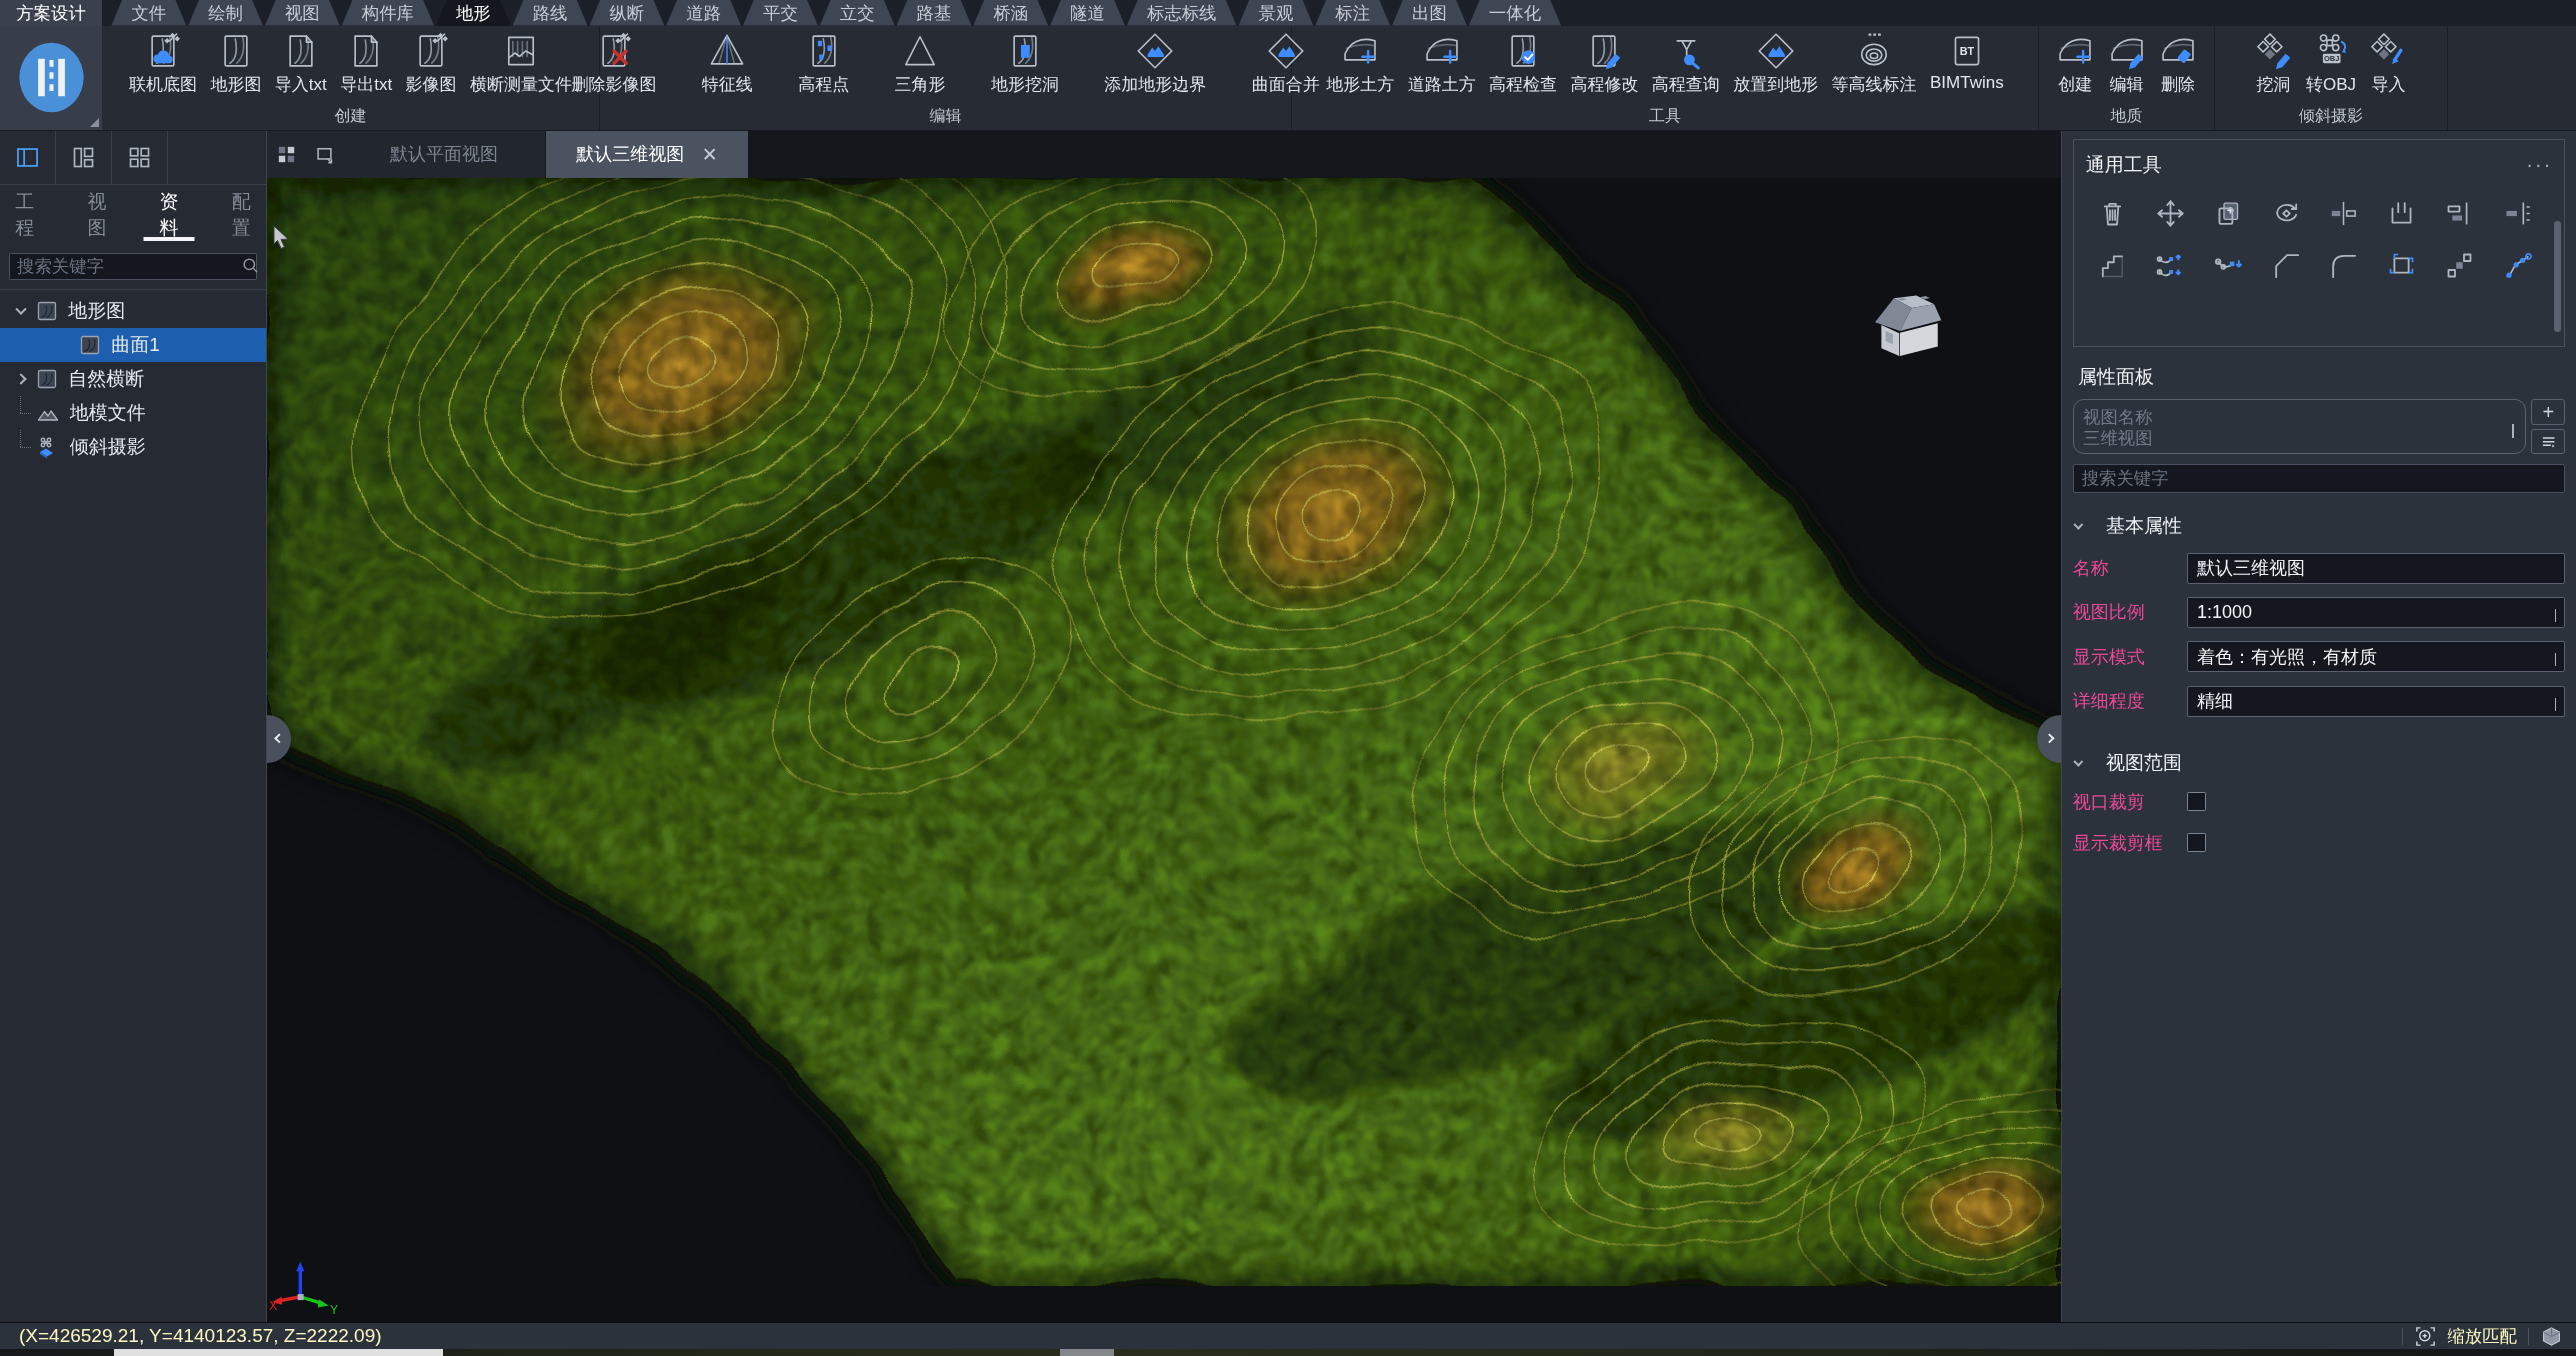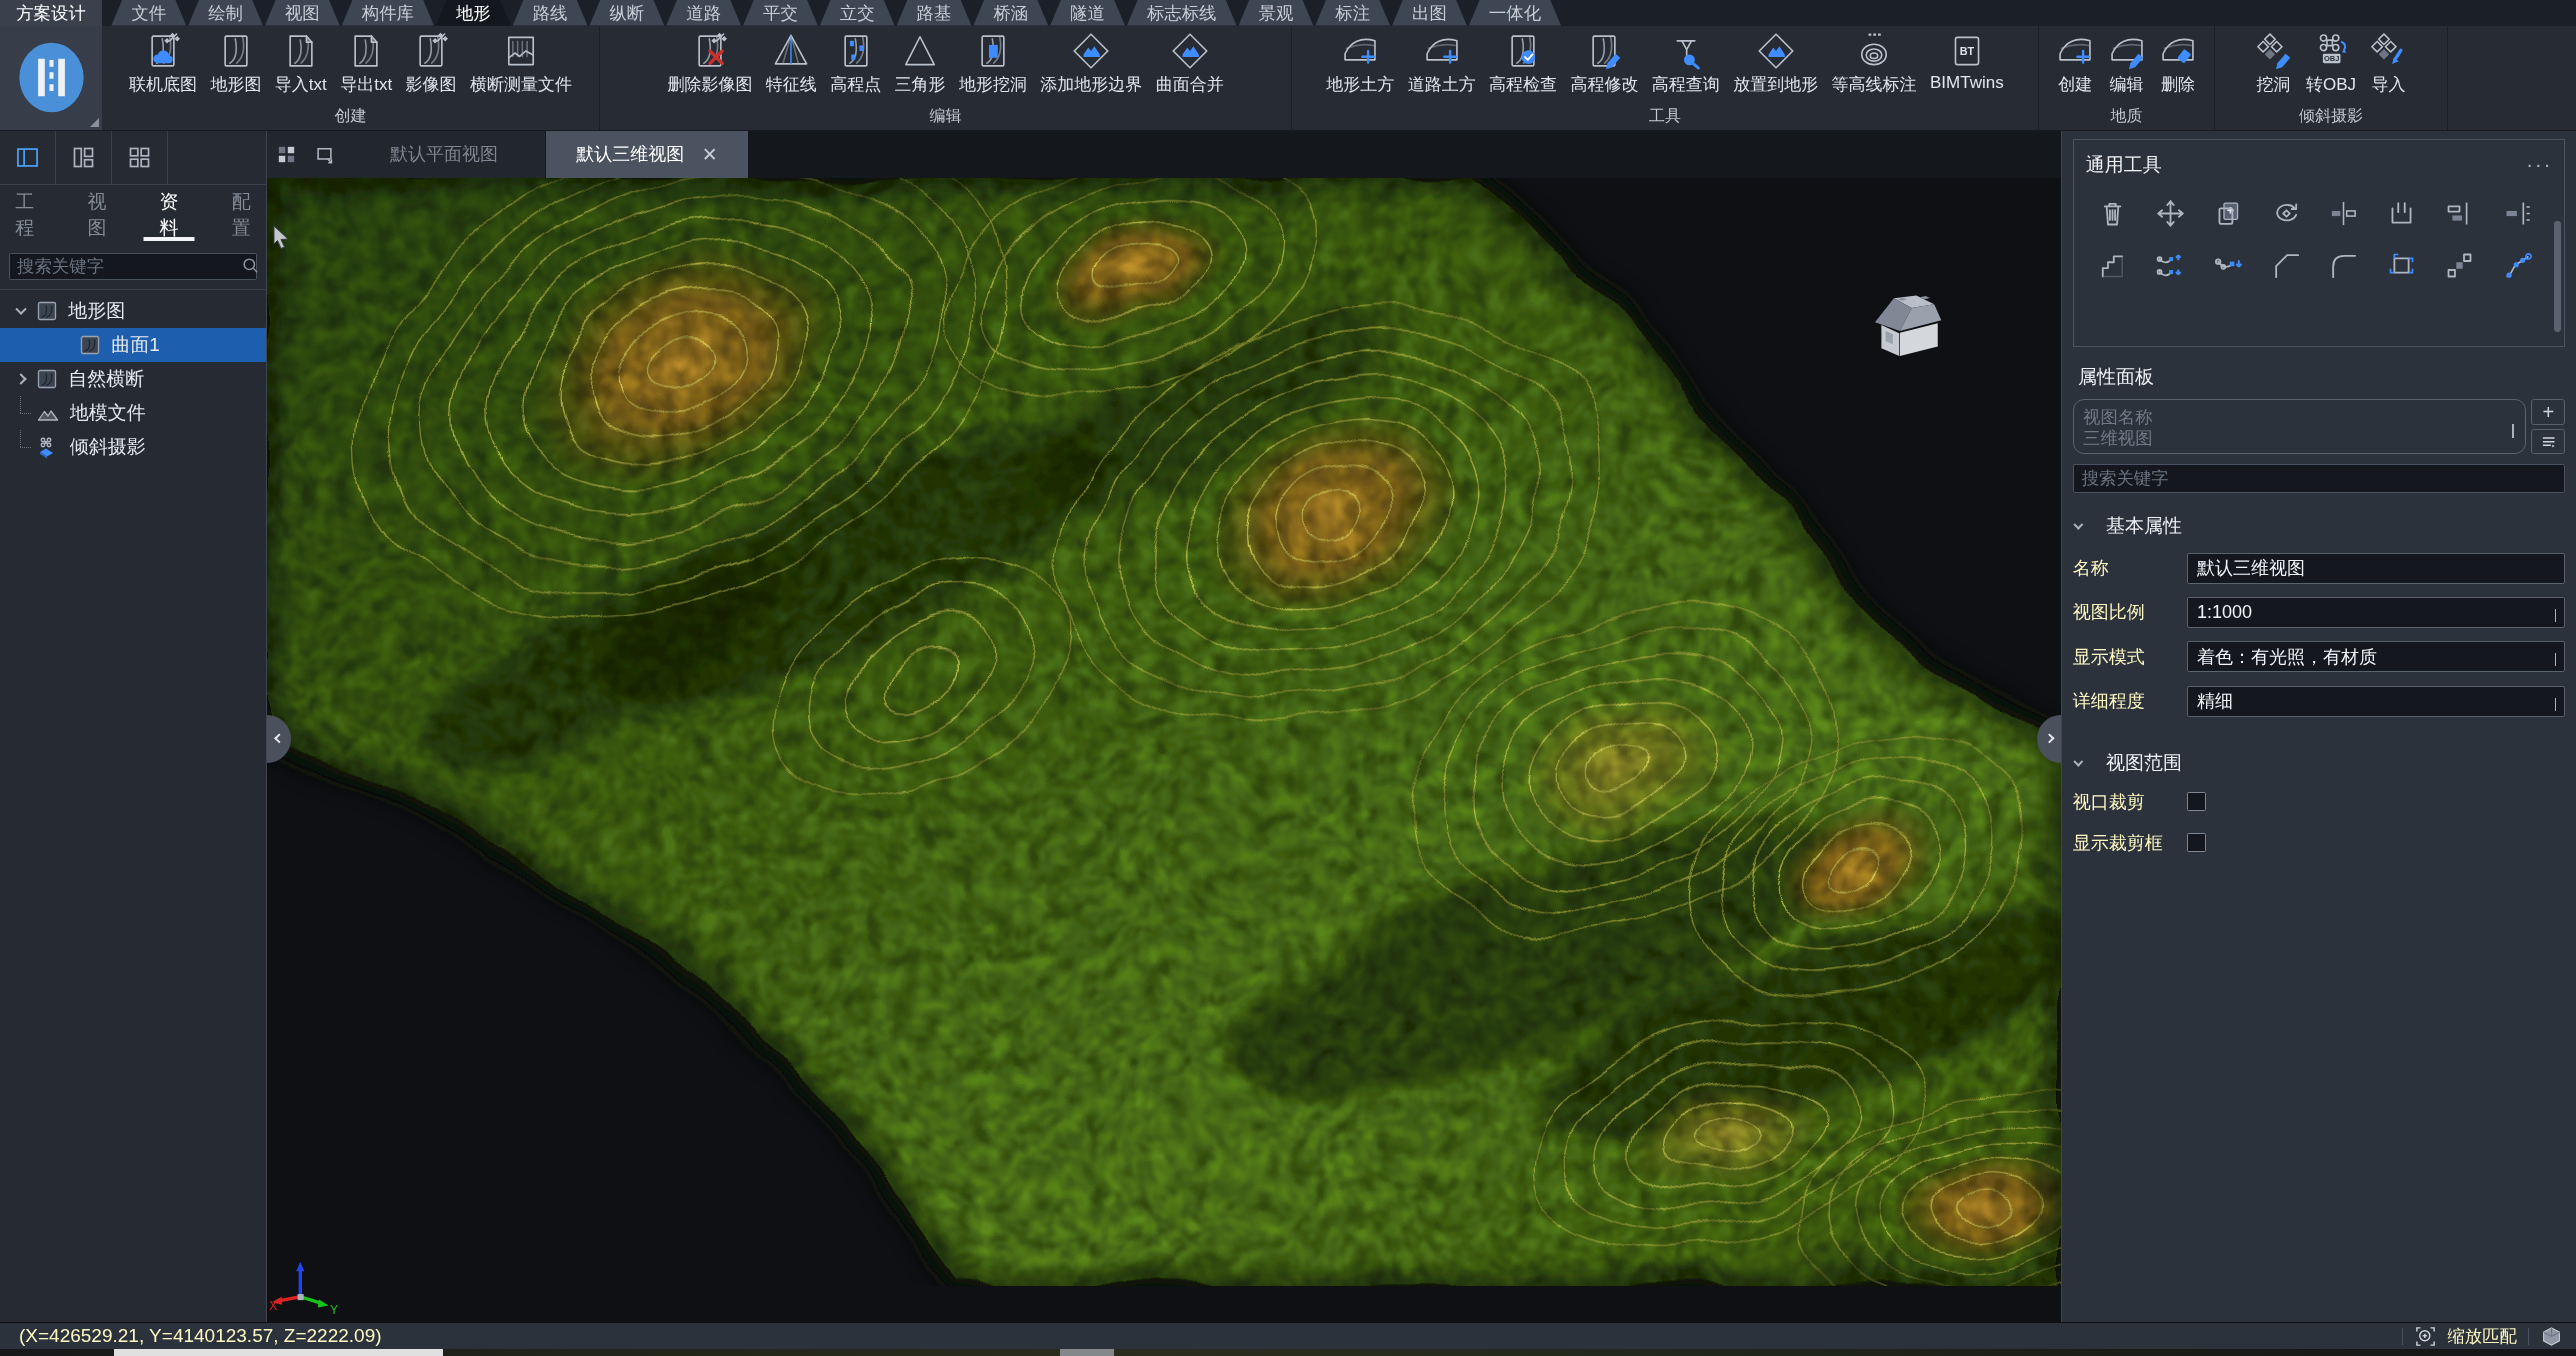--- a/index.html
+++ b/index.html
@@ -103,21 +103,21 @@
   .side-btn { flex:1; border:0.7px solid #5a6270; border-radius:2.7px; display:flex; align-items:center;
     justify-content:center; color:#cfd5dc; font-size:20px; }
   #props-search { margin-top:9.4px; height:29.5px; background:#14171d; border:0.7px solid #4a5160; border-radius:2px;
     display:flex; align-items:center; padding:0 8px; }
   #props-search input { flex:1; background:transparent; border:none; outline:none; color:#dfe3e9;
     font-size:17.4px; font-family:inherit; }
   #props-search input::placeholder { color:#6a7380; }
   .section-head { display:flex; align-items:center; gap:24px; margin:20px 2.7px 13.4px; font-size:19px; color:#eef1f5; }
   .section-head .chev { width:6.7px; height:6.7px; border-color:#aab2bd; }
   .prop-field { display:flex; align-items:center; margin-bottom:13.4px; }
-  .prop-label { width:114px; flex:none; font-size:18px; color:#fef9c3; }
+  .prop-label { width:114px; flex:none; font-size:18px; color:#ec4899; }
   .prop-control { flex:1; height:31px; position:relative; }
   .prop-control input { width:100%; height:100%; background:#14171d; border:0.7px solid #5a6270; border-radius:2px;
     color:#f2f4f7; font-size:18px; padding:0 9.4px; font-family:inherit; outline:none; }
   .sel-chev { position:absolute; right:9.4px; top:12px; }
   .sel-chev .chev { width:6px; height:6px; border-color:#aab2bd; border-width:1.7px; }
   .cb-row { display:flex; align-items:center; margin-bottom:17.4px; }
   .checkbox { width:19px; height:19px; border:1.3px solid #7e8694; background:#14171d; border-radius:1.3px; }
 
   
   #statusbar { height:27px; background:#2c323c; border-top:1.3px solid #0c0e10; display:flex; align-items:center;
@@ -223,21 +223,21 @@
           <div class="ribbon-btn">
             <svg width="38" height="38" viewBox="0 0 56 56">
               <rect x="10" y="8" width="36" height="40" fill="none" stroke="#b9c1cc" stroke-width="2.4" stroke-linecap="round" stroke-linejoin="round"></rect>
               <path d="M16,14 v22 M23,14 v22 M30,14 v22 M37,14 v22" fill="none" stroke="#b9c1cc" stroke-width="2.4" stroke-linecap="round" stroke-linejoin="round" opacity=".45"></path>
               <path d="M10,38 l9,-7 7,5 9,-8 11,6" fill="none" stroke="#b9c1cc" stroke-width="2.4" stroke-linecap="round" stroke-linejoin="round"></path>
             </svg>
             <span class="rb-label">横断测量文件</span>
           </div>
           <div class="rg-label">创建</div>
         </div>
-        <div class="ribbon-group" style="width: 692px;">
+        <div class="ribbon-group" style="width: 692px; gap: 32px;">
           <div class="ribbon-btn">
             <svg width="38" height="38" viewBox="0 0 56 56">
               <rect x="12" y="6" width="32" height="44" rx="2" fill="none" stroke="#b9c1cc" stroke-width="2.4" stroke-linecap="round" stroke-linejoin="round"></rect>
               <path d="M19,46 c9,-6 11,-20 8,-36" fill="none" stroke="#b9c1cc" stroke-width="2.4" stroke-linecap="round" stroke-linejoin="round" opacity=".75"></path>
               <path d="M29,46 c9,-8 12,-22 9,-38" fill="none" stroke="#b9c1cc" stroke-width="2.4" stroke-linecap="round" stroke-linejoin="round" opacity=".55"></path>
               <path d="M38,13 l10,-10" fill="none" stroke="#b9c1cc" stroke-width="2.4" stroke-linecap="round" stroke-linejoin="round"></path>
               <path d="M42,1 l4,4 -4,4 -4,-4 z M34,9 l4,4 -4,4 -4,-4 z M49,6 l4,4 -4,4 -4,-4 z" fill="#b9c1cc" stroke="none"></path>
               <path d="M28,28 L46,46 M46,28 L28,46" stroke="#c9302b" stroke-width="5" fill="none" stroke-linecap="round"></path>
             </svg>
             <span class="rb-label">删除影像图</span>

